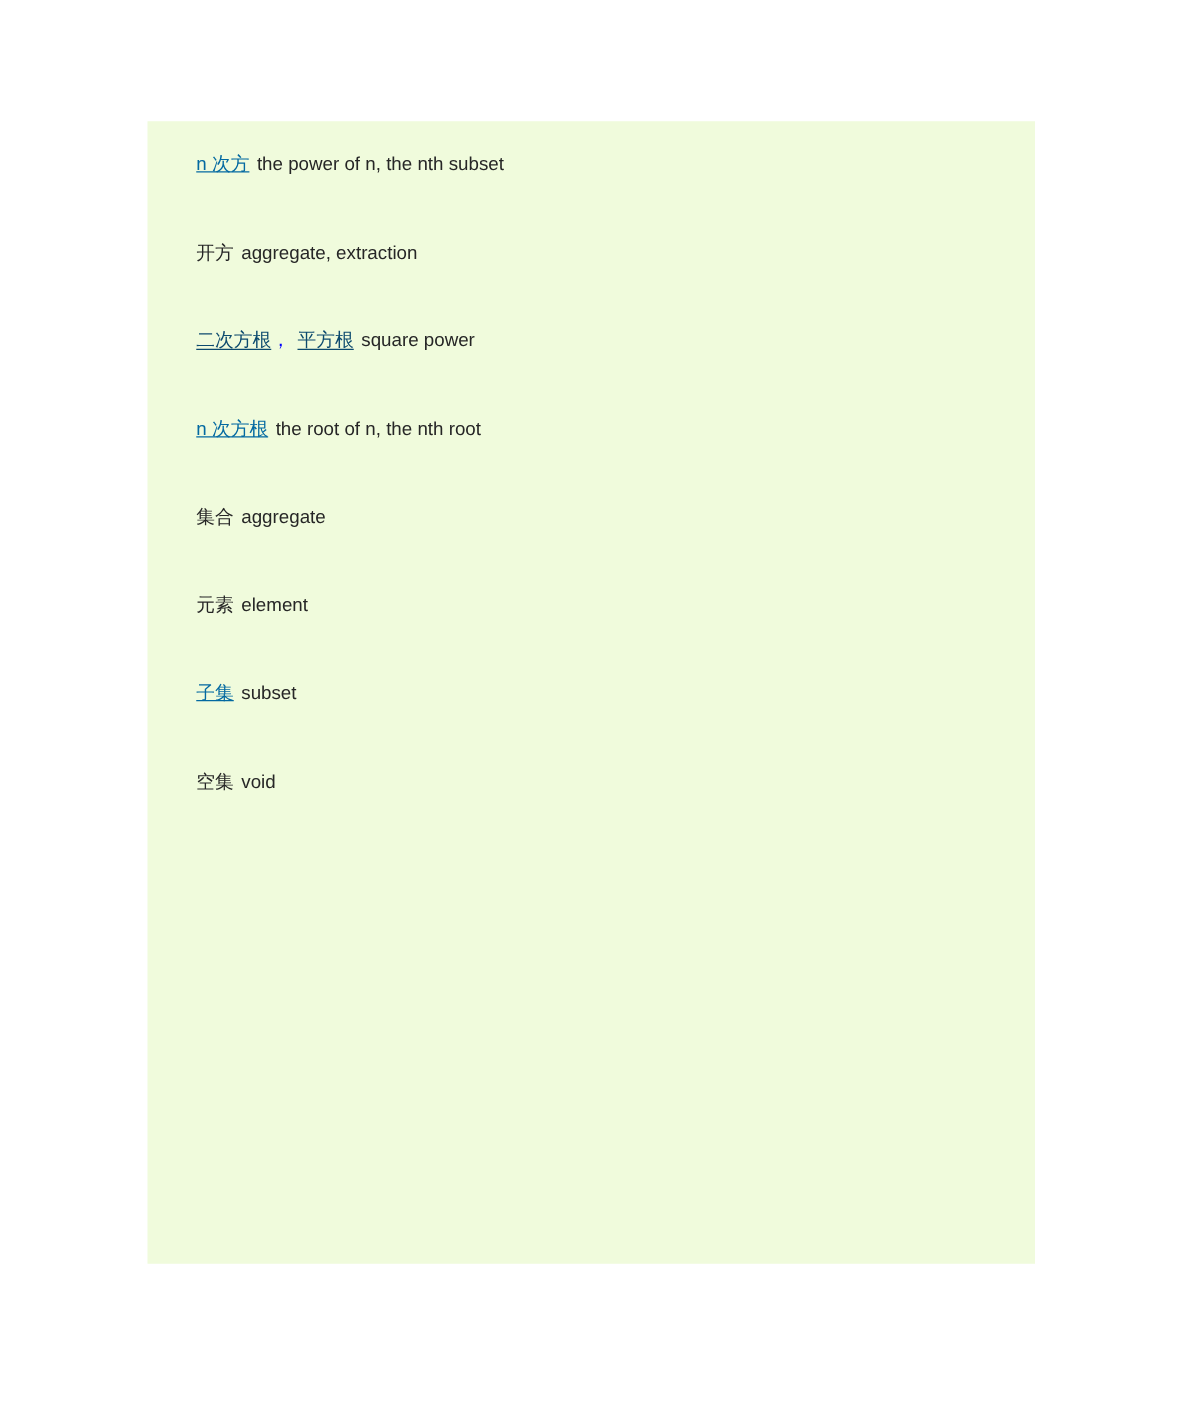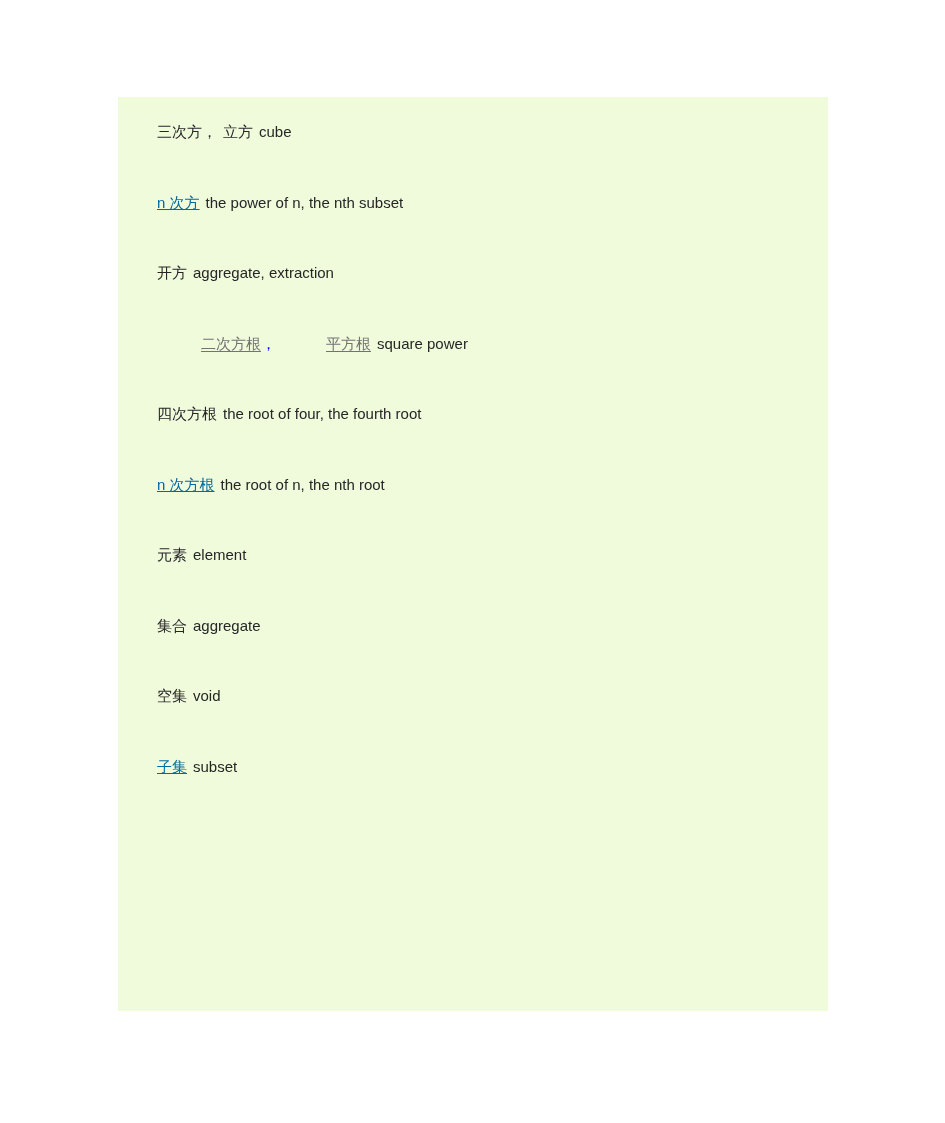--- a/index.html
+++ b/index.html
@@ -43,24 +43,23 @@
   }
 
   .term {
     color: #262626;
   }
   .term.blue {
     color: #0369a1;
     text-decoration: underline;
   }
   .term.link {
-    color: #737373;
+    color: #0c4a6e;
     text-decoration: underline;
     text-underline-offset: 2px;
-    margin-left: 44px;
   }
 
   .sep {
     color: #262626;
   }
   .sep.blue {
     color: #0000ff;
     text-decoration: none;
   }
 
@@ -71,24 +70,22 @@
 
   .definition {
     color: #262626;
   }
 </style>
 </head>
 <body>
 
 <div id="glossary-panel">
   <ul class="entry-list" id="entry-list">
-      <li class="entry"><span class="term">三次方</span><span class="sep">，</span><span class="gap"></span><span class="term">立方</span><span class="gap"></span><span class="definition">cube</span></li>
       <li class="entry"><span class="term blue">n 次方</span><span class="gap"></span><span class="definition">the power of n, the nth subset</span></li>
       <li class="entry"><span class="term">开方</span><span class="gap"></span><span class="definition">aggregate, extraction</span></li>
       <li class="entry"><a class="term link" href="#">二次方根</a><span class="sep blue">，</span><span class="gap"></span><a class="term link" href="#">平方根</a><span class="gap"></span><span class="definition">square power</span></li>
-      <li class="entry"><span class="term">四次方根</span><span class="gap"></span><span class="definition">the root of four, the fourth root</span></li>
       <li class="entry"><span class="term blue">n 次方根</span><span class="gap"></span><span class="definition">the root of n, the nth root</span></li>
+      <li class="entry"><span class="term">集合</span><span class="gap"></span><span class="definition">aggregate</span></li>
       <li class="entry"><span class="term">元素</span><span class="gap"></span><span class="definition">element</span></li>
-      <li class="entry"><span class="term">集合</span><span class="gap"></span><span class="definition">aggregate</span></li>
+      <li class="entry"><span class="term blue">子集</span><span class="gap"></span><span class="definition">subset</span></li>
       <li class="entry"><span class="term">空集</span><span class="gap"></span><span class="definition">void</span></li>
-      <li class="entry"><span class="term blue">子集</span><span class="gap"></span><span class="definition">subset</span></li>
     </ul>
 </div>
 
 </body></html>

